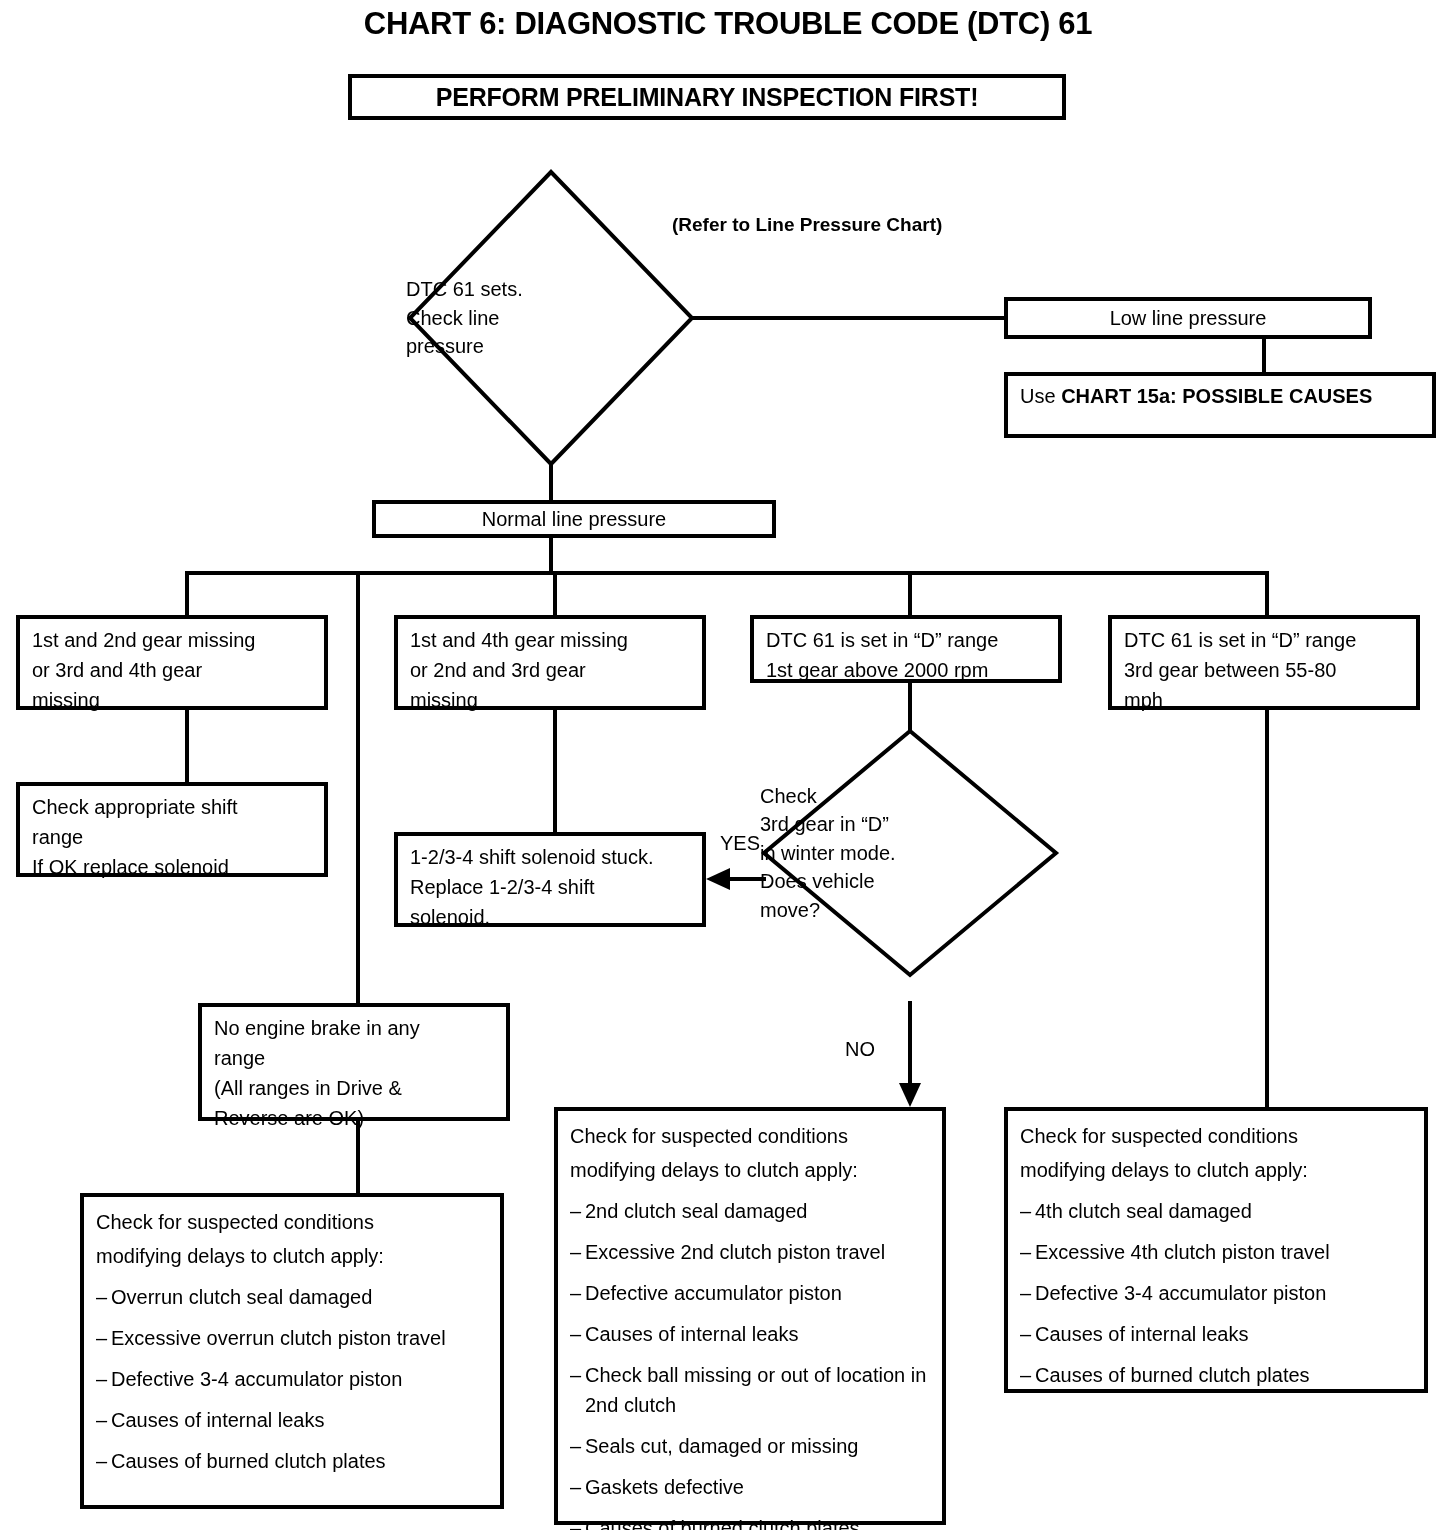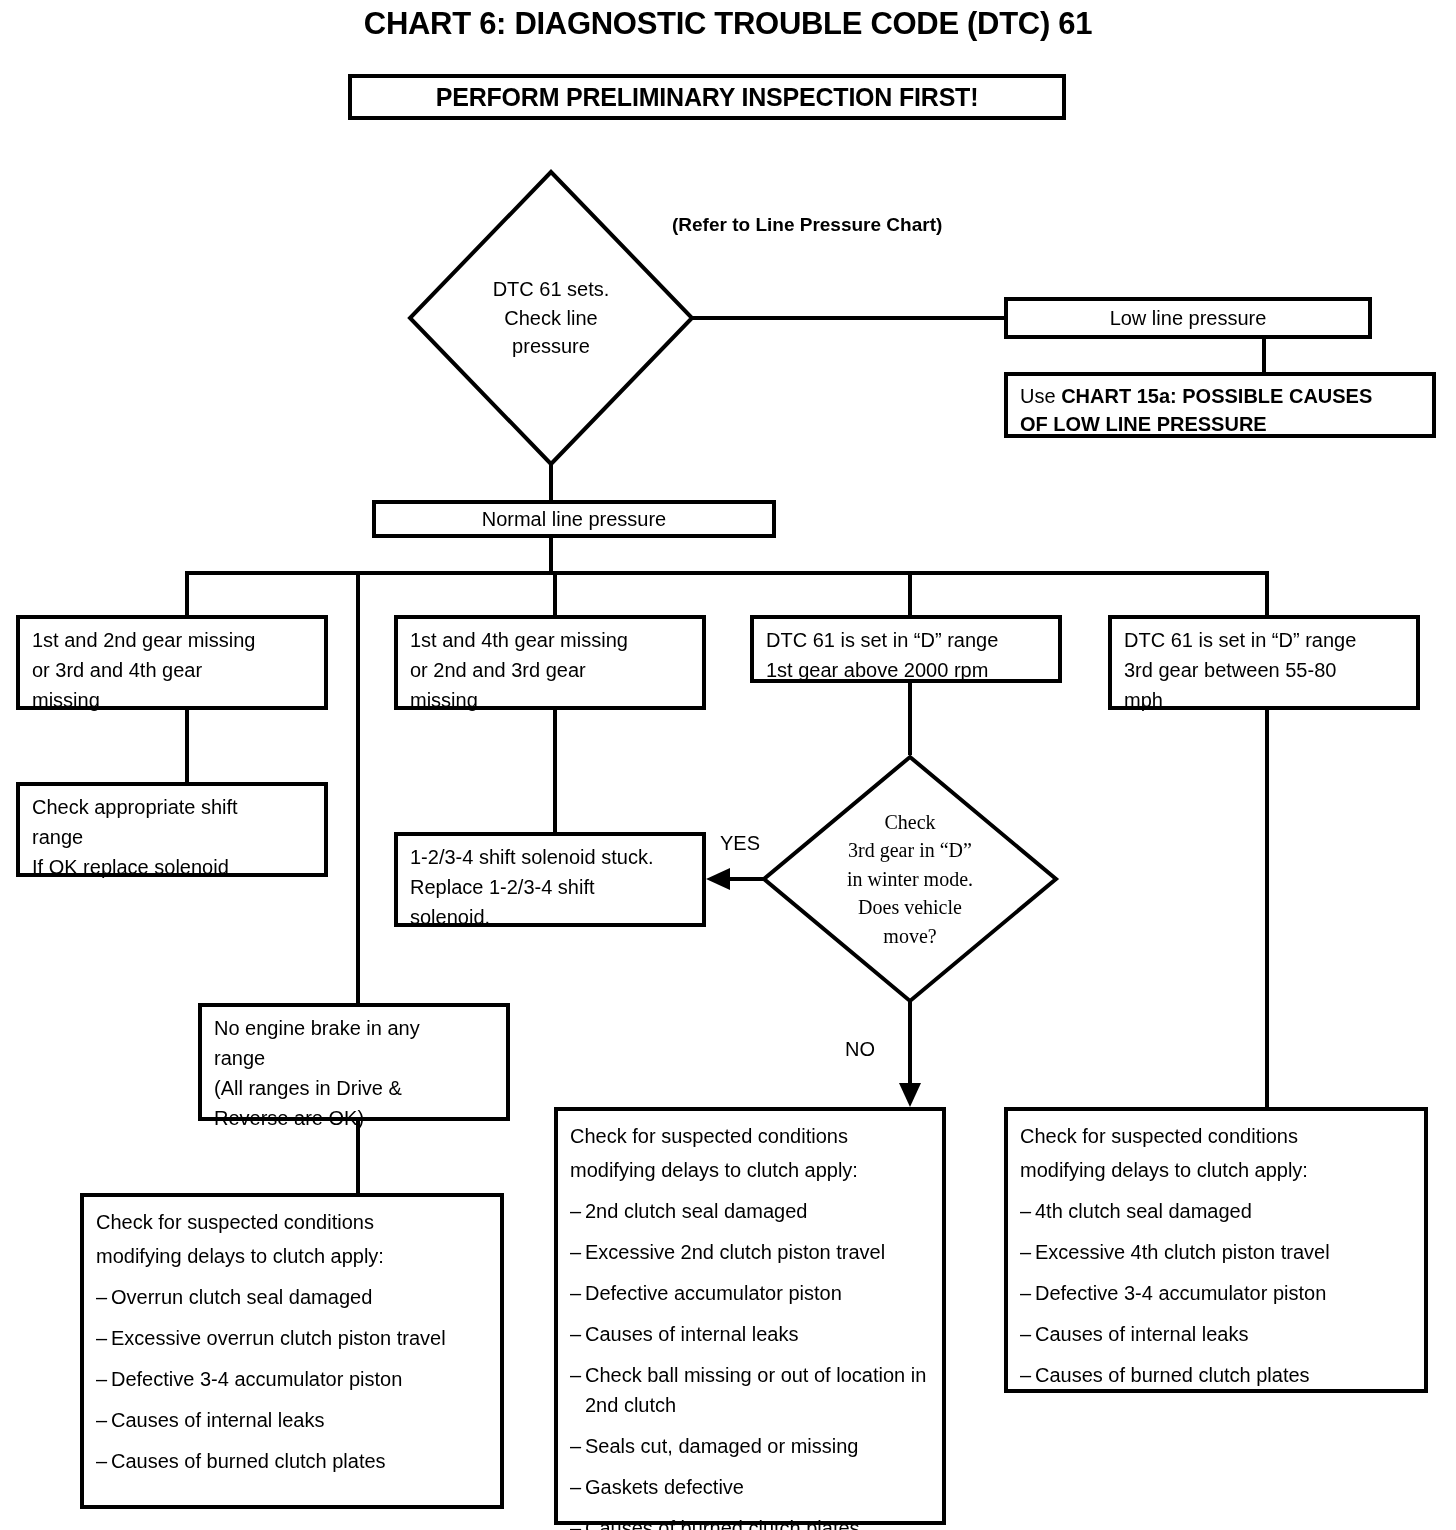--- a/index.html
+++ b/index.html
@@ -51,21 +51,21 @@
     border-top:11px solid transparent;
     border-bottom:11px solid transparent;
     border-right:24px solid #000;
   }
 
   
   .diamond-wrap{position:absolute;}
   .diamond-wrap svg{position:absolute;top:0;left:0;}
   .diamond-txt{
     position:absolute;top:0;left:0;width:100%;height:100%;
-    display:flex;flex-direction:column;align-items:center;justify-content:center;
+    display:flex;flex-direction:column;align-items:flex-start;justify-content:center;
     font-size:20px;line-height:1.42;text-align:center;
   }
 
   
   .lead{margin:0 0 4px 0;}
   .bul{display:flex;margin-top:11px;}
   .bul .dash{width:15px;flex:0 0 15px;}
   .bul .txt{flex:1 1 auto;}
 
   .edge-label{position:absolute;font-size:20px;}
@@ -100,23 +100,20 @@
   <span>Low line pressure</span>
 </div>
 
 <div class="ln vl" style="top:339px;left:1262px;height:33px;"></div>
 
 <div class="abs box" style="top:372px;left:1004px;width:432px;height:66px;">
   <div class="pad" style="font-size:20px;line-height:1.42;">
     <div>
       <span>Use </span><b>CHART 15a: POSSIBLE CAUSES</b>
     </div>
-    <div>
-      <b>OF LOW LINE PRESSURE</b>
-    </div>
   </div>
 </div>
 
 <div class="abs box center" style="top:500px;left:372px;width:404px;height:38px;">
   <span>Normal line pressure</span>
 </div>
 
 <div class="ln vl" style="top:538px;left:549px;height:37px;"></div>
 
 <div class="ln hl" style="top:571px;left:185px;width:1084px;"></div>
@@ -166,21 +163,21 @@
 
 <div class="abs box" style="top:615px;left:750px;width:312px;height:68px;">
   <div class="pad">
     <div>DTC 61 is set in “D” range</div>
     <div>1st gear above 2000 rpm</div>
   </div>
 </div>
 
 <div class="ln vl" style="top:683px;left:908px;height:72px;"></div>
 
-<div class="diamond-wrap" style="top:753px;left:760px;width:300px;height:252px;font-family:Liberation Serif, serif;">
+<div class="diamond-wrap" style="top:727px;left:760px;width:300px;height:252px;">
   <svg width="300" height="252" viewBox="0 0 300 252">
     <polygon points="150,4 296,126 150,248 4,126" fill="#ffffff" stroke="#000000" stroke-width="4"></polygon>
   </svg>
   <div class="diamond-txt">
     <div>Check</div>
     <div>3rd gear in “D”</div>
     <div>in winter mode.</div>
     <div>Does vehicle</div>
     <div>move?</div>
   </div>

